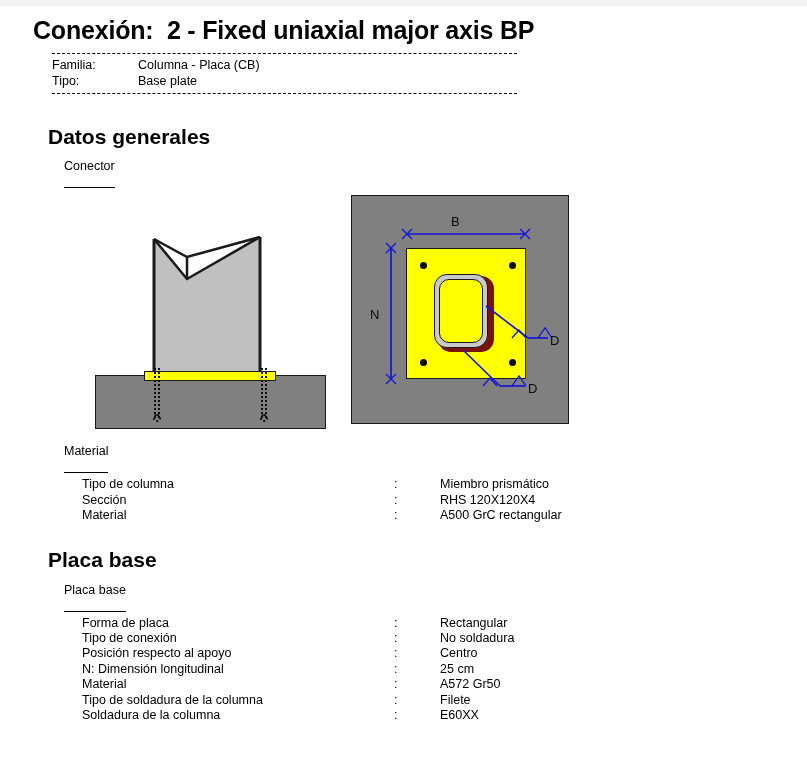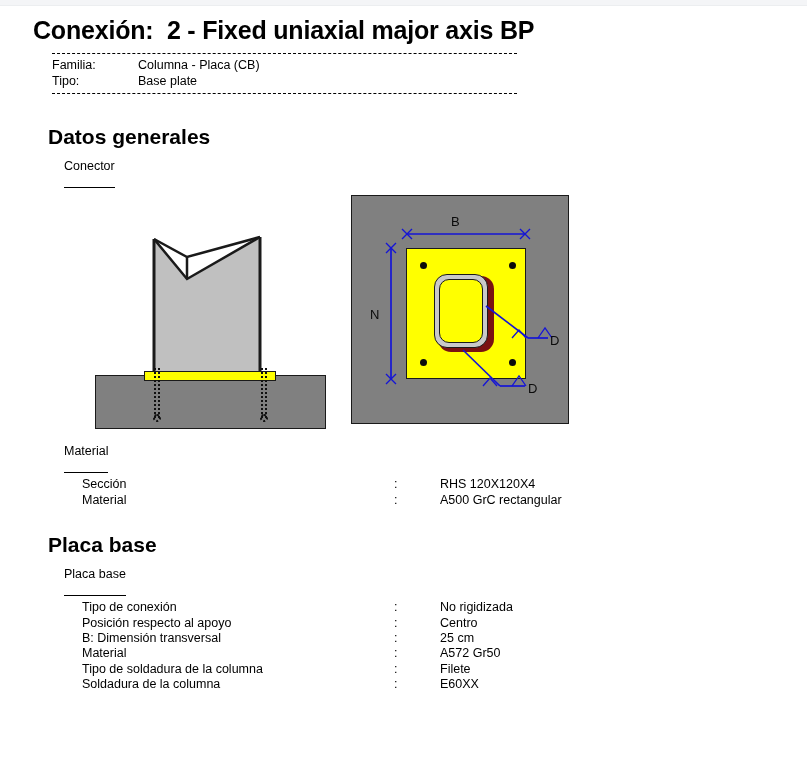--- a/index.html
+++ b/index.html
@@ -319,48 +319,58 @@
       <div class="dimlabel n">N</div>
       <div class="dimlabel d1">D</div>
       <div class="dimlabel d2">D</div>
     </div>
   </div>
 
   <div><span class="subhead">Material</span></div>
   <table class="props">
     <tbody>
       <tr>
+        <td class="label">Tipo de columna</td>
+        <td class="colon">:</td>
+        <td class="value">Miembro prismático</td>
+      </tr>
+      <tr>
         <td class="label">Sección</td>
         <td class="colon">:</td>
         <td class="value">RHS 120X120X4</td>
       </tr>
       <tr>
         <td class="label">Material</td>
         <td class="colon">:</td>
         <td class="value">A500 GrC rectangular</td>
       </tr>
     </tbody>
   </table>
 
   <h2 class="h1 plate">Placa base</h2>
   <div><span class="subhead">Placa base</span></div>
   <table class="props">
     <tbody>
       <tr>
+        <td class="label">Forma de placa</td>
+        <td class="colon">:</td>
+        <td class="value">Rectangular</td>
+      </tr>
+      <tr>
         <td class="label">Tipo de conexión</td>
         <td class="colon">:</td>
-        <td class="value">No rigidizada</td>
+        <td class="value">No soldadura</td>
       </tr>
       <tr>
         <td class="label">Posición respecto al apoyo</td>
         <td class="colon">:</td>
         <td class="value">Centro</td>
       </tr>
       <tr>
-        <td class="label">B: Dimensión transversal</td>
+        <td class="label">N: Dimensión longitudinal</td>
         <td class="colon">:</td>
         <td class="value">25 cm</td>
       </tr>
       <tr>
         <td class="label">Material</td>
         <td class="colon">:</td>
         <td class="value">A572 Gr50</td>
       </tr>
       <tr>
         <td class="label">Tipo de soldadura de la columna</td>

